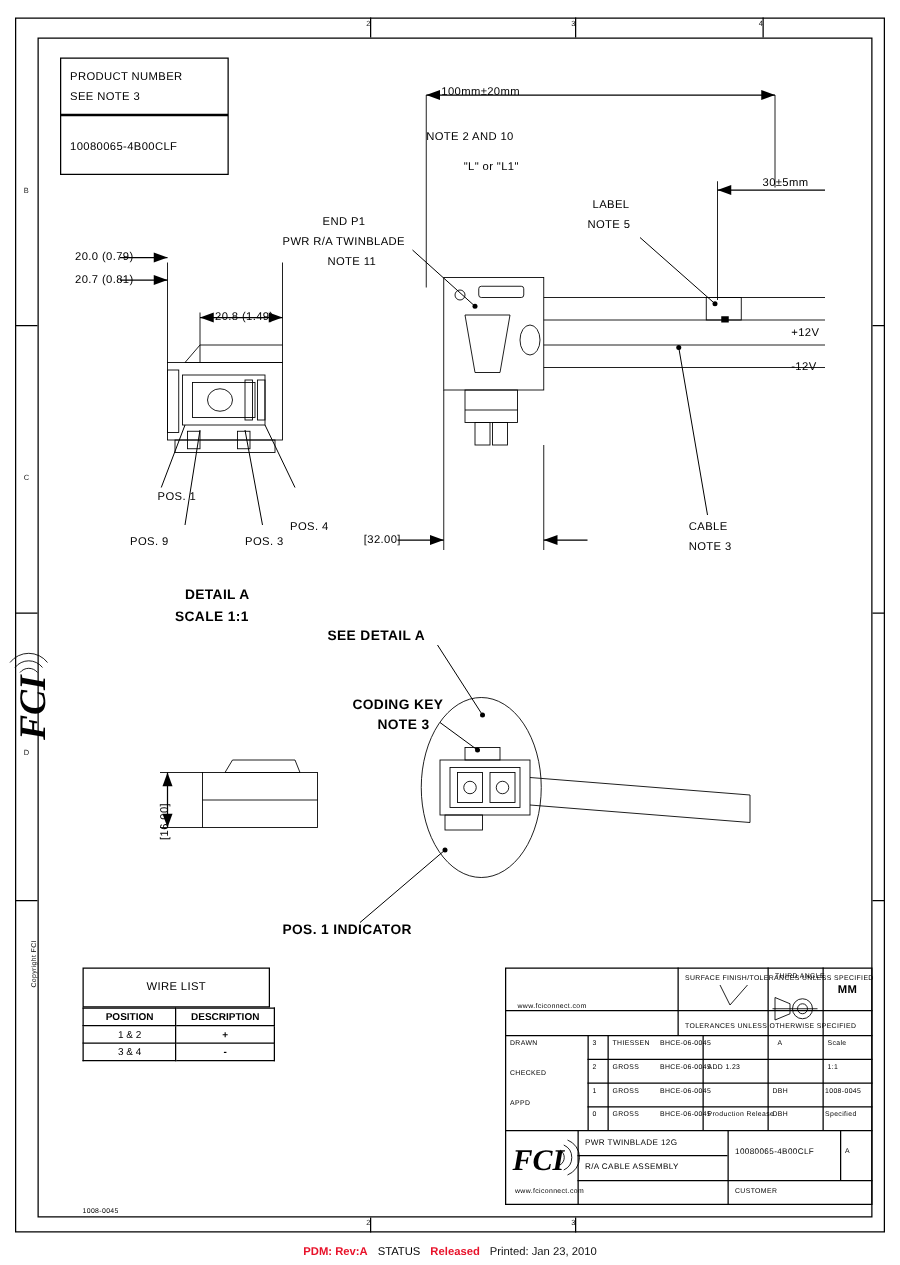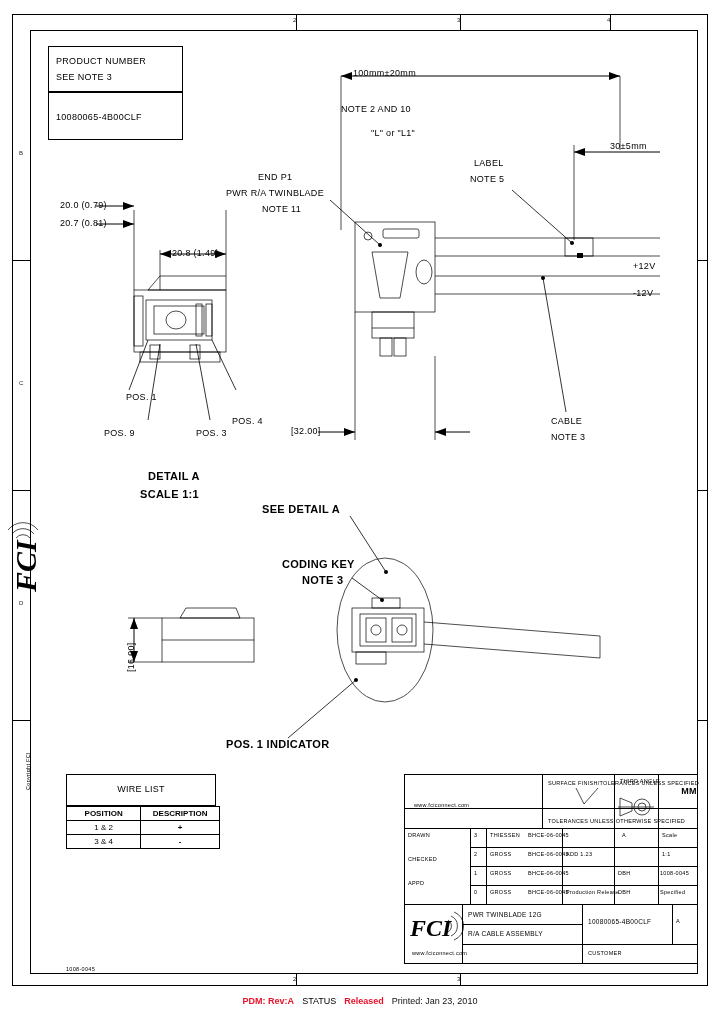--- a/index.html
+++ b/index.html
@@ -365,21 +365,21 @@
     <div class="ln hln" style="left:404px; top:808px; width:294px;"></div>
     <div class="ln hln" style="left:404px; top:828px; width:294px;"></div>
     <div class="ln vln" style="left:542px; top:774px; height:54px;"></div>
     <div class="ln vln" style="left:614px; top:774px; height:54px;"></div>
     <div class="ln vln" style="left:658px; top:774px; height:54px;"></div>
 
     <div class="txt xs" style="left:414px; top:802px;">www.fciconnect.com</div>
     <div class="txt xs" style="left:548px; top:780px;">SURFACE FINISH/TOLERANCES UNLESS SPECIFIED</div>
     <div class="txt xs" style="left:548px; top:818px;">TOLERANCES UNLESS OTHERWISE SPECIFIED</div>
     <div class="txt xs" style="left:620px; top:778px;">THIRD ANGLE</div>
-    <div class="txt md bold c" style="left:658px; top:786px; width:40px;padding-left:11px;">MM</div>
+    <div class="txt md bold c" style="left:658px; top:786px; width:40px;">MM</div>
 
     <svg style="left:616px; top:790px;" width="40" height="34">
       <line class="thin" x1="2" y1="17" x2="38" y2="17"></line>
       <polygon class="thin" points="4,8 16,13 16,21 4,26" fill="#fff"></polygon>
       <circle class="thin" cx="26" cy="17" r="8" fill="#fff"></circle>
       <circle class="thin" cx="26" cy="17" r="4" fill="#fff"></circle>
     </svg>
 
     <svg style="left:574px; top:786px;" width="26" height="20">
       <polyline class="thin" points="2,2 10,18 24,2"></polyline>

